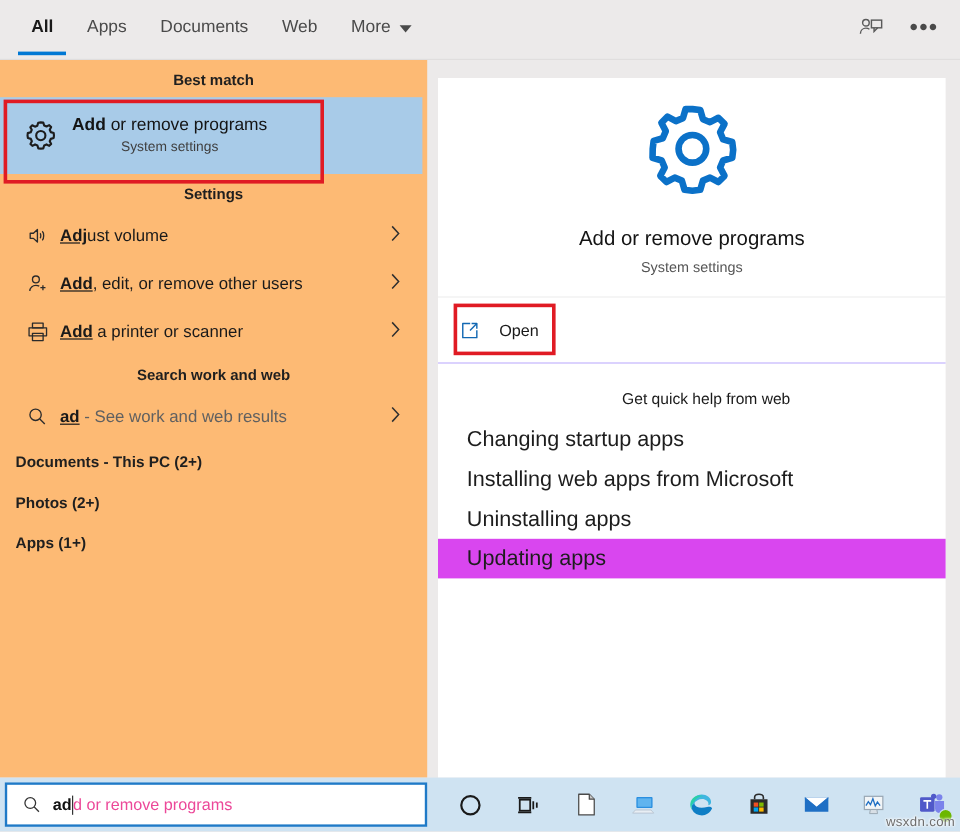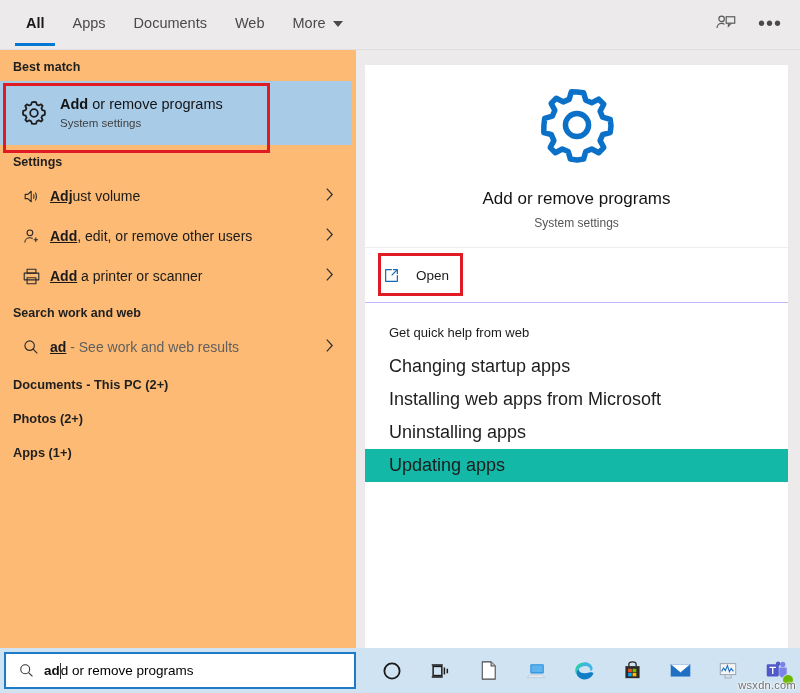--- a/index.html
+++ b/index.html
@@ -7,20 +7,21 @@
   html, body {
     width: 800px; height: 693px;
     font-family: "Liberation Sans", sans-serif;
     background: #eceaea;
     overflow: hidden;
   }
   #root {
     position: relative;
     width: 800px; height: 498px;
     background: #eceaea;
+    text-align: center;
   }
 
   
   .tabbar {
     position: absolute; left: 0; top: 0;
     width: 800px; height: 50px;
     background: #eceaea;
   }
   .tabs {
     position: absolute; left: 12px; top: 0;
@@ -153,21 +154,21 @@
   .help-head {
     font-size: 13px; font-weight: normal; color: #1a1a1a;
     padding: 22px 0 10px 24px;
   }
   .help-item {
     height: 33px;
     display: flex; align-items: center;
     padding-left: 24px;
     font-size: 18px; color: #1d1d1d;
   }
-  .help-item.hover { background: #14b8a6; }
+  .help-item.hover { background: #d946ef; }
 
   
   .taskbar {
     position: absolute; left: 0; top: 648px;
     width: 800px; height: 45px;
     background: #cfe3f2;
   }
   .searchbox {
     position: absolute; left: 4px; top: 4px;
     width: 352px; height: 37px;
@@ -176,21 +177,21 @@
     display: flex; align-items: center;
     padding-left: 12px;
   }
   .sb-icon { width: 26px; display: flex; align-items: center; color: #333; }
   .sb-text { font-size: 13.5px; display: flex; align-items: center; white-space: nowrap; }
   .sb-typed { color: #111111; font-weight: bold; }
   .sb-caret {
     display: inline-block; width: 1px; height: 16px;
     background: #333; margin: 0 0px;
   }
-  .sb-suggest { color: #000000; }
+  .sb-suggest { color: #ec4899; }
 
   .tray { position: absolute; left: 368px; top: 0; height: 45px; display: flex; align-items: center; }
   .tray-item {
     width: 48px; height: 45px;
     display: flex; align-items: center; justify-content: center;
     position: relative;
   }
   .watermark {
     position: absolute; right: 4px; bottom: 2px;
     font-size: 11px; color: #6d6d6d;

